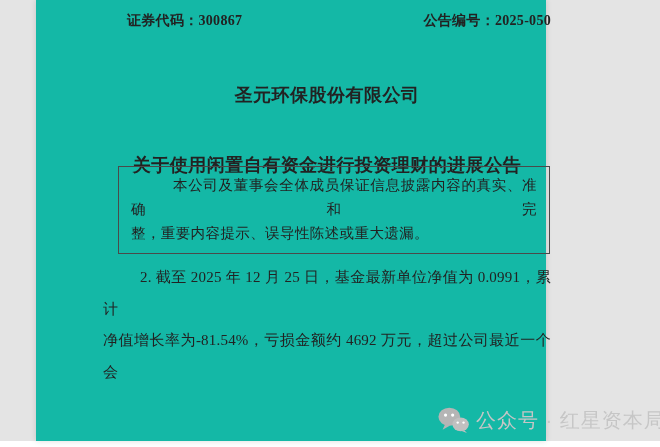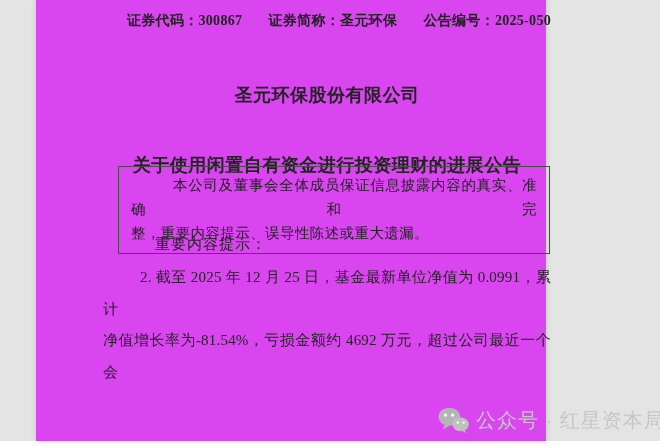--- a/index.html
+++ b/index.html
@@ -14,21 +14,21 @@
   .backdrop {
     position: absolute;
     left: 0; top: 0;
     width: 660px; height: 441px;
     background: #e4e4e4;
   }
   .doc-page {
     position: absolute;
     left: 36px; top: 0;
     width: 510px; height: 441px;
-    background: #d946ef;
+    background: #14b8a6;
     box-shadow: 0 0 6px rgba(0,0,0,0.14);
   }
   .content {
     position: absolute;
     left: 67px;
     width: 448px;
   }
   .header-row {
     top: 12px;
     display: flex;
@@ -99,34 +99,32 @@
 </style>
 </head>
 <body>
 
 <div class="backdrop"></div>
 
 <div class="doc-page">
 
   <div class="content header-row abs">
     <span>证券代码：300867</span>
-    <span>证券简称：圣元环保</span>
     <span>公告编号：2025-050</span>
   </div>
 
   <div class="content doc-title title-company abs">圣元环保股份有限公司</div>
 
   <div class="content doc-title title-subject abs">关于使用闲置自有资金进行投资理财的进展公告</div>
 
   <div class="disclaimer-box abs">
     <div class="dline jline indent-sm">本公司及董事会全体成员保证信息披露内容的真实、准确和完</div>
     <div class="dline eline">整，重要内容提示、误导性陈述或重大遗漏。</div>
   </div>
 
-  <div class="content notice-heading abs">重要内容提示：</div>
 
   <div class="content body-lines abs">
     <div>
       <div class="jline indent">2. 截至 2025 年 12 月 25 日，基金最新单位净值为 0.0991，累计</div>
       <div class="jline">净值增长率为-81.54%，亏损金额约 4692 万元，超过公司最近一个会</div>
 
     </div>
   </div>
 
 </div>

